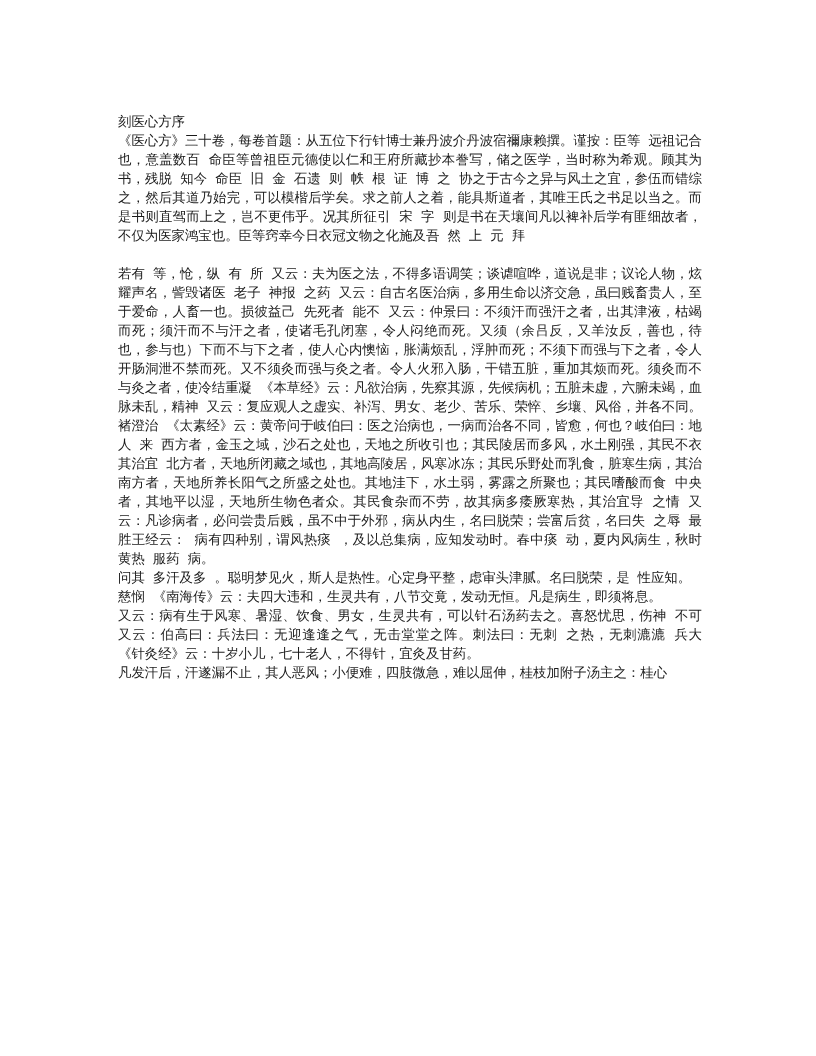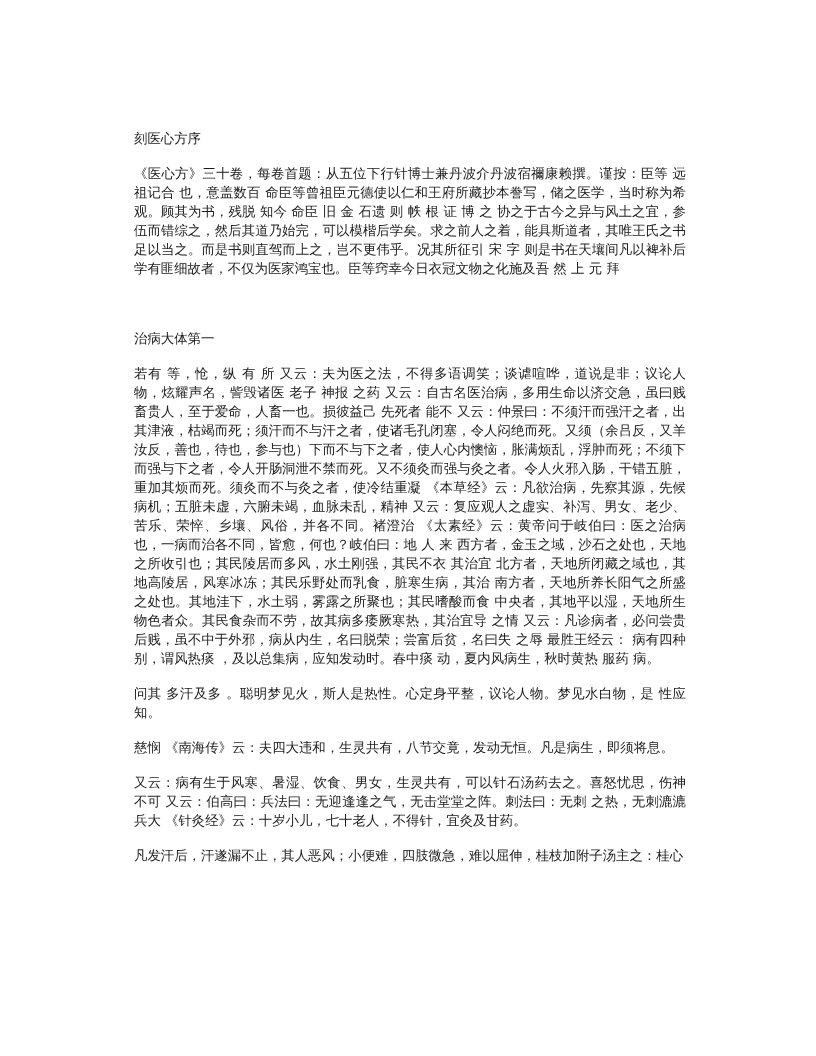--- a/index.html
+++ b/index.html
@@ -19,34 +19,34 @@
       top: 113px;
       width: 584px;
       color: #1a1a1a;
       font-family: "DejaVu Sans", "Liberation Sans", sans-serif;
       font-size: 13.4px;
       line-height: 19px;
       text-align: justify;
       text-justify: inter-character;
     }
     .page p {
-      margin: 16px;
+      margin: 0;
       padding: 0;
       word-break: break-all;
+      font-family: Liberation Mono, monospace;
     }
     .spacer {
       height: 19px;
     }
   </style>
 </head>
 <body>
 
 <div class="page">
   <p>刻医心方序</p>
   <p>《医心方》三十卷，每卷首题：从五位下行针博士兼丹波介丹波宿禰康赖撰。谨按：臣等 远祖记合 也，意盖数百 命臣等曾祖臣元德使以仁和王府所藏抄本誊写，储之医学，当时称为希观。顾其为书，残脱 知今 命臣 旧 金 石遗 则 帙 根 证 博 之 协之于古今之异与风土之宜，参伍而错综之，然后其道乃始完，可以模楷后学矣。求之前人之着，能具斯道者，其唯王氏之书足以当之。而是书则直驾而上之，岂不更伟乎。况其所征引 宋 字 则是书在天壤间凡以裨补后学有匪细故者，不仅为医家鸿宝也。臣等窍幸今日衣冠文物之化施及吾 然 上 元 拜</p>
   <div class="spacer"></div>
-  <p>治病大体第一</p>
   <p>若有 等，怆，纵 有 所 又云：夫为医之法，不得多语调笑；谈谑喧哗，道说是非；议论人物，炫耀声名，訾毁诸医 老子 神报 之药 又云：自古名医治病，多用生命以济交急，虽曰贱畜贵人，至于爱命，人畜一也。损彼益己 先死者 能不 又云：仲景曰：不须汗而强汗之者，出其津液，枯竭而死；须汗而不与汗之者，使诸毛孔闭塞，令人闷绝而死。又须（余吕反，又羊汝反，善也，待也，参与也）下而不与下之者，使人心内懊恼，胀满烦乱，浮肿而死；不须下而强与下之者，令人开肠洞泄不禁而死。又不须灸而强与灸之者。令人火邪入肠，干错五脏，重加其烦而死。须灸而不与灸之者，使冷结重凝 《本草经》云：凡欲治病，先察其源，先候病机；五脏未虚，六腑未竭，血脉未乱，精神 又云：复应观人之虚实、补泻、男女、老少、苦乐、荣悴、乡壤、风俗，并各不同。褚澄治 《太素经》云：黄帝问于岐伯曰：医之治病也，一病而治各不同，皆愈，何也？岐伯曰：地 人 来 西方者，金玉之域，沙石之处也，天地之所收引也；其民陵居而多风，水土刚强，其民不衣 其治宜 北方者，天地所闭藏之域也，其地高陵居，风寒冰冻；其民乐野处而乳食，脏寒生病，其治 南方者，天地所养长阳气之所盛之处也。其地洼下，水土弱，雾露之所聚也；其民嗜酸而食 中央者，其地平以湿，天地所生物色者众。其民食杂而不劳，故其病多痿厥寒热，其治宜导 之情 又云：凡诊病者，必问尝贵后贱，虽不中于外邪，病从内生，名曰脱荣；尝富后贫，名曰失 之辱 最胜王经云： 病有四种别，谓风热痰 ，及以总集病，应知发动时。春中痰 动，夏内风病生，秋时黄热 服药 病。</p>
-  <p>问其 多汗及多 。聪明梦见火，斯人是热性。心定身平整，议论人物。梦见水白物，是 性应知。</p>
+  <p>问其 多汗及多 。聪明梦见火，斯人是热性。心定身平整，虑审头津腻。名曰脱荣，是 性应知。</p>
   <p>慈悯 《南海传》云：夫四大违和，生灵共有，八节交竟，发动无恒。凡是病生，即须将息。</p>
   <p>又云：病有生于风寒、暑湿、饮食、男女，生灵共有，可以针石汤药去之。喜怒忧思，伤神 不可 又云：伯高曰：兵法曰：无迎逢逢之气，无击堂堂之阵。刺法曰：无刺 之热，无刺漉漉 兵大 《针灸经》云：十岁小儿，七十老人，不得针，宜灸及甘药。</p>
   <p>凡发汗后，汗遂漏不止，其人恶风；小便难，四肢微急，难以屈伸，桂枝加附子汤主之：桂心</p>
 </div>
 
 </body></html>

